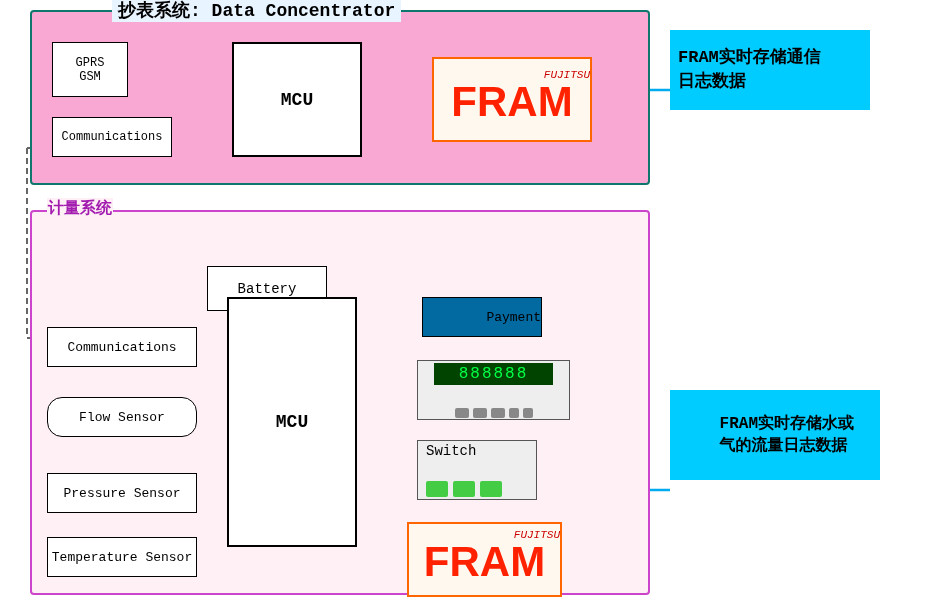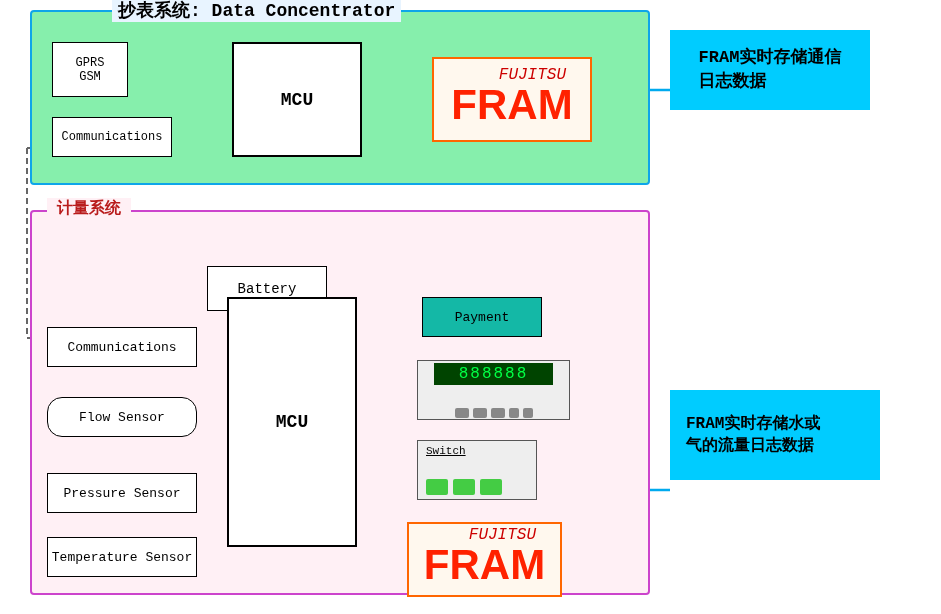--- a/index.html
+++ b/index.html
@@ -19,22 +19,22 @@
       padding: 10px;
     }
 
     
     .top-system {
       position: absolute;
       top: 10px;
       left: 30px;
       width: 620px;
       height: 175px;
-      border: 2px solid #0ea5e9;
-      background: #86efac;
+      border: 2px solid #0f766e;
+      background: #f9a8d4;
       border-radius: 4px;
     }
 
     .top-system-title {
       position: absolute;
       top: -14px;
       left: 80px;
       background: #e8f4ff;
       padding: 0 6px;
       font-size: 18px;
@@ -107,39 +107,38 @@
 
     .fram-label {
       font-size: 42px;
       font-weight: bold;
       color: #ff2200;
       line-height: 1;
       font-family: Arial, sans-serif;
     }
 
     .fujitsu-label {
-      font-size: 16px;
+      font-size: 11px;
       color: #cc0000;
       font-style: italic;
       align-self: flex-end;
-      margin-right: 24px;
+      margin-right: 0;
       margin-top: -8px;
     }
 
     
     .fram-info-top {
       position: absolute;
       top: 30px;
       left: 670px;
       width: 200px;
       height: 80px;
       background: #00ccff;
       display: flex;
       align-items: center;
-      justify-content: center;
       padding: 8px;
     }
 
     .fram-info-top-text {
       font-size: 17px;
       font-weight: bold;
       color: #000;
       text-align: left;
       line-height: 1.4;
     }
@@ -156,24 +155,24 @@
       border: 2px solid #cc44cc;
       background: #fff0f5;
       border-radius: 4px;
     }
 
     .bottom-system-title {
       position: absolute;
       top: -14px;
       left: 15px;
       background: #fff0f5;
-      padding: 0 10px;
+      padding: 0 1px;
       font-size: 16px;
       font-weight: bold;
-      color: #b91c1c;
+      color: #a21caf;
     }
 
     
     .battery-box {
       position: absolute;
       top: 20px;
       left: 175px;
       width: 120px;
       height: 45px;
       border: 1.5px solid #000;
@@ -222,24 +221,24 @@
 
     
     
     .payment-box {
       position: absolute;
       top: 85px;
       left: 390px;
       width: 120px;
       height: 40px;
       border: 1.5px solid #000;
-      background: #14b8a6;
-      display: flex;
-      align-items: center;
-      justify-content: center;
+      background: #0369a1;
+      display: flex;
+      align-items: center;
+      justify-content: flex-end;
       font-size: 13px;
     }
 
     
     .display-panel {
       position: absolute;
       top: 148px;
       left: 385px;
       width: 153px;
       height: 60px;
@@ -294,24 +293,23 @@
       border: 1.5px solid #555;
       background: #eee;
       display: flex;
       flex-direction: column;
       align-items: flex-start;
       justify-content: center;
       padding: 6px 8px;
     }
 
     .switch-label {
-      font-size: 11px;
+      font-size: 14px;
       color: #000;
       margin-bottom: 22px;
-      text-decoration: underline;
     }
 
     .switch-buttons {
       display: flex;
       gap: 5px;
     }
 
     .switch-btn {
       width: 22px;
       height: 16px;
@@ -337,22 +335,22 @@
     
     .fram-info-bottom {
       position: absolute;
       top: 390px;
       left: 670px;
       width: 210px;
       height: 90px;
       background: #00ccff;
       display: flex;
       align-items: center;
-      justify-content: flex-start;
-      padding: 16px;
+      justify-content: flex-end;
+      padding: 26px;
     }
 
     .fram-info-bottom-text {
       font-size: 16px;
       font-weight: bold;
       color: #000;
       text-align: left;
       line-height: 1.4;
     }
 

